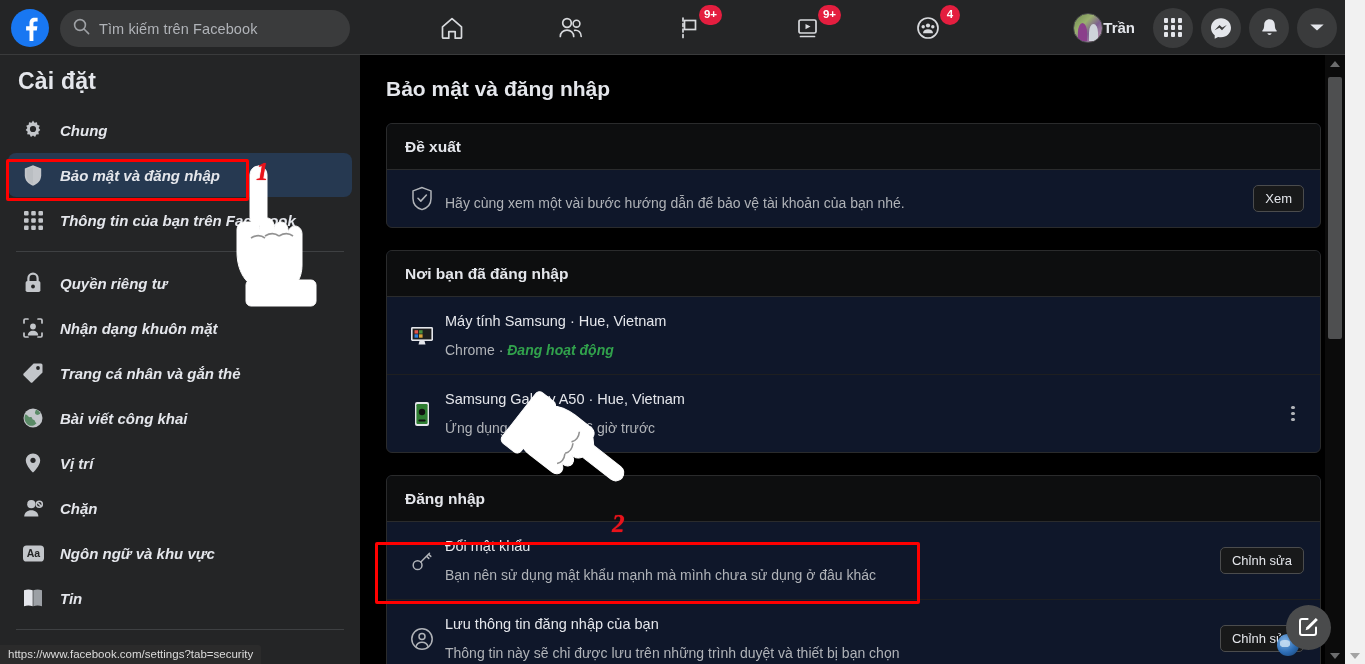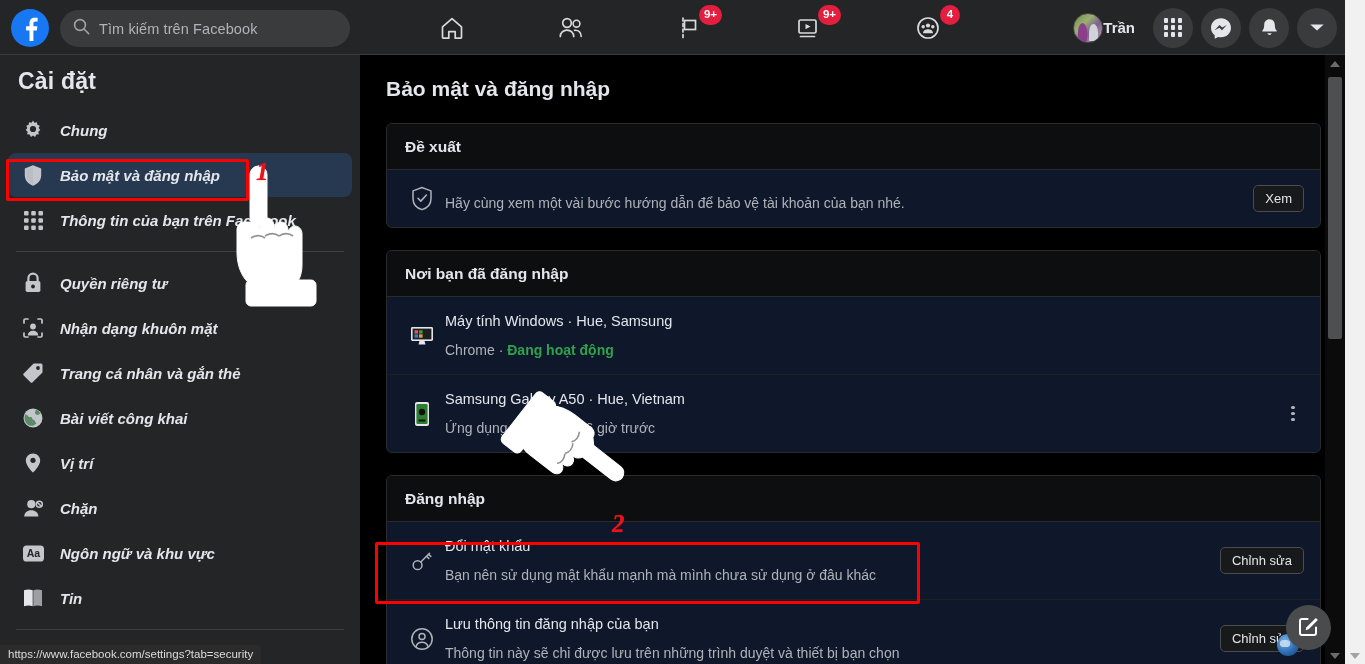--- a/index.html
+++ b/index.html
@@ -143,21 +143,21 @@
     padding: 14px 16px 14px 18px;
     border-bottom: 1px solid #1e1f20;
     position: relative;
   }
   .row:last-child { border-bottom: none; }
   .row-ico { width: 34px; flex: 0 0 34px; display: flex; align-items: center; justify-content: center; }
   .row-ico svg { display: block; }
   .row-body { flex: 1 1 auto; min-width: 0; padding-left: 6px; }
   .row-title { color: #e4e6eb; font-size: 14.5px; line-height: 20px; }
   .row-sub { color: #b0b3b8; font-size: 14px; line-height: 20px; margin-top: 9px; }
-  .row-sub .green { color: #31a24c; font-weight: bold; }
+  .row-sub .green { color: #31a24c; font-weight: bold; font-style: italic; }
   .btn-outline {
     flex: 0 0 auto; margin-left: 12px;
     padding: 5px 11px; border: 1px solid #4b4c4d; border-radius: 5px;
     background: #18191a; color: #e4e6eb; font-size: 13px;
     cursor: pointer; white-space: nowrap;
   }
   .kebab {
     flex: 0 0 auto; margin-left: 12px; width: 22px; height: 26px;
     display: flex; flex-direction: column; align-items: center; justify-content: center; gap: 3px;
     cursor: pointer;
@@ -535,21 +535,21 @@
             <rect x="2" y="3" width="22" height="14" rx="1.4" fill="#e4e6eb"></rect>
             <rect x="3.6" y="4.6" width="18.8" height="10.8" fill="#1d1e1f"></rect>
             <rect x="5.5" y="6.2" width="3.6" height="3.4" fill="#e2574c"></rect>
             <rect x="10" y="6.2" width="3.6" height="3.4" fill="#4a8f3c"></rect>
             <rect x="5.5" y="10.3" width="3.6" height="3.4" fill="#2d7cd6"></rect>
             <rect x="10" y="10.3" width="3.6" height="3.4" fill="#d8a33a"></rect>
             <path d="M10.5 17h5l1 3.6h-7z" fill="#e4e6eb"></path>
           </svg>
         </span>
         <div class="row-body">
-          <div class="row-title">Máy tính Windows · Hue, Samsung</div>
+          <div class="row-title">Máy tính Samsung · Hue, Vietnam</div>
           <div class="row-sub"><span>Chrome · </span><span class="green">Đang hoạt động</span></div>
         </div>
       </div>
 
       <div class="row">
         <span class="row-ico">
           <svg width="18" height="28" viewBox="0 0 18 28">
             <rect x="2" y="2" width="14" height="24" rx="2" fill="#e4e6eb"></rect>
             <rect x="3.4" y="4" width="11.2" height="20" rx="1.2" fill="#2e7d32"></rect>
             <circle cx="9" cy="12" r="3.2" fill="#111"></circle>

